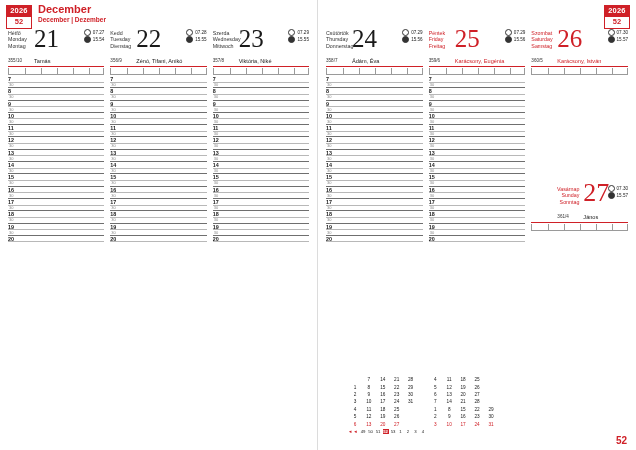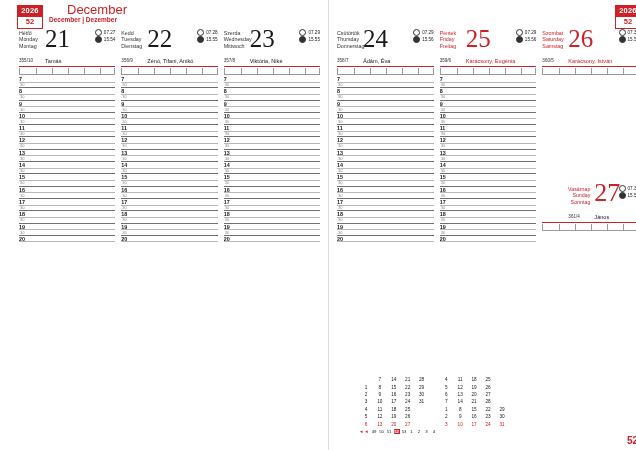--- a/index.html
+++ b/index.html
@@ -1,32 +1,32 @@
 <!DOCTYPE html>
 <html><head>
 <meta charset="utf-8">
 <style>
   html,body{margin:0;padding:0;background:#ffffff;}
   body{width:636px;height:450px;font-family:"Liberation Sans",sans-serif;color:#1a1a1a;overflow:hidden;}
-  .page{position:relative;width:636px;height:450px;box-sizing:border-box;padding-left:11px;}
+  .page{position:relative;width:636px;height:450px;box-sizing:border-box;}
   .spread{display:flex;width:636px;height:450px;}
   .leaf{position:relative;box-sizing:border-box;padding:6px 8px 8px 8px;}
   .leaf.left{width:318px;border-right:1px solid #dcdcdc;}
   .leaf.right{width:318px;}
 
   
   .yeartag{position:absolute;top:5px;width:26px;text-align:center;font-size:7.5px;line-height:1.25;}
   .yeartag .y{background:#cf2027;color:#fff;font-weight:bold;padding:1px 0;letter-spacing:.2px;}
   .yeartag .w{border:1px solid #cf2027;color:#cf2027;font-weight:bold;padding:0 0 1px 0;}
   .yeartag.tl{left:6px;}
   .yeartag.tr{right:6px;}
 
   
   .monthhead{position:absolute;top:4px;left:38px;}
-  .monthhead .m1{font-size:13px;font-weight:normal;color:#cf2027;line-height:11px;margin-left:18px;}
+  .monthhead .m1{font-size:11px;font-weight:bold;color:#cf2027;line-height:11px;}
   .monthhead .m2{font-size:6.5px;font-weight:bold;color:#cf2027;line-height:9px;}
 
   
   .cols{display:flex;gap:6px;margin-top:22px;}
   .col{width:97px;position:relative;}
 
   
   .dayhead{height:46px;position:relative;}
   .dnames{position:absolute;left:0;top:2px;font-size:5.3px;line-height:6.4px;color:#333;}
   .dnames .hu{color:#333;}

